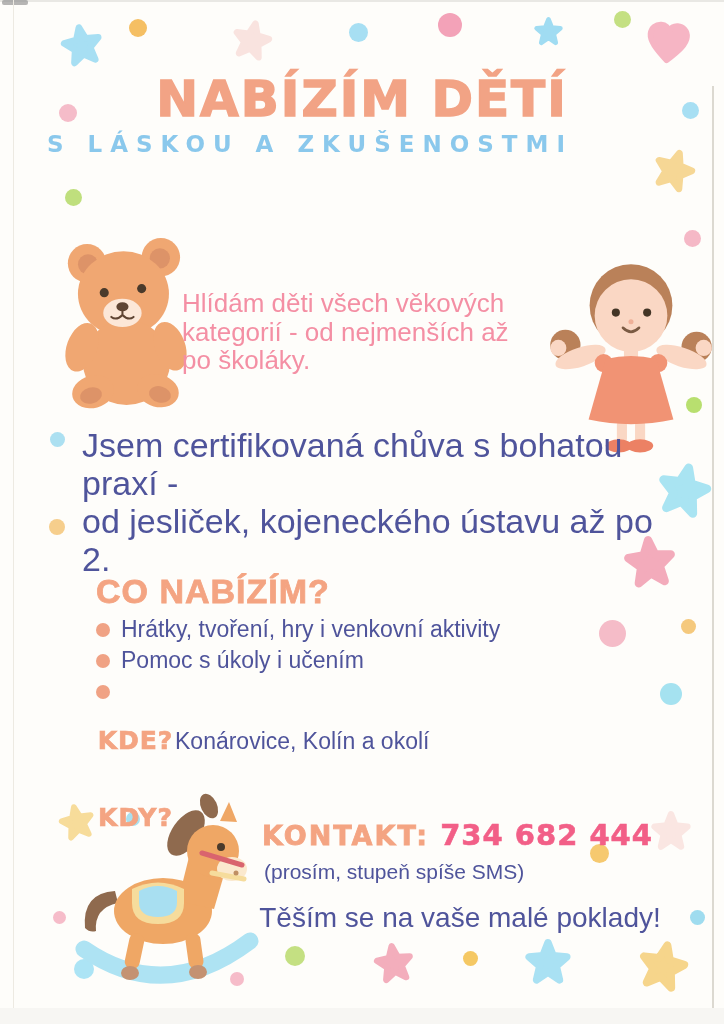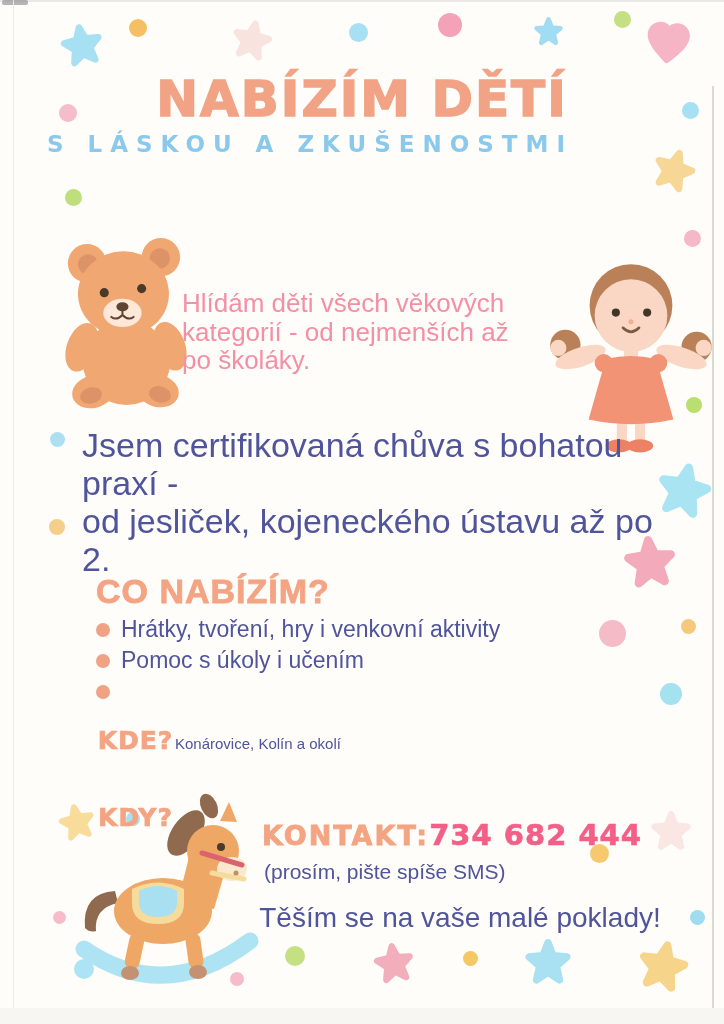--- a/index.html
+++ b/index.html
@@ -77,22 +77,22 @@
   .qa-row{position:absolute;left:96px;display:flex;align-items:baseline;text-align:center;}
   .qa-row.kde{top:726px;}
   .qa-row.kdy{top:803px;}
   .qa-label{
     font-family:"DejaVu Sans",sans-serif;
     font-size:25px;font-weight:800;letter-spacing:1px;
     color:var(--heading_orange,#F4A482);
     -webkit-text-stroke:.7px var(--heading_orange,#F4A482);
     flex:0 0 79px;
   }
-  .qa-value{font-size:15px;color:var(--navy,#4F549B);white-space:nowrap;}
-  .contact-row{position:absolute;left:262px;top:818px;display:flex;align-items:baseline;}
+  .qa-value{font-size:23px;color:var(--navy,#4F549B);white-space:nowrap;}
+  .contact-row{position:absolute;left:262px;top:818px;display:flex;align-items:baseline;gap:11px;}
   .contact-label{
     font-family:"DejaVu Sans",sans-serif;
     font-size:27px;font-weight:800;letter-spacing:2px;
     color:var(--heading_orange,#F4A482);
     -webkit-text-stroke:.8px var(--heading_orange,#F4A482);
   }
   .contact-phone{
     font-family:"DejaVu Sans",sans-serif;
     font-size:29px;font-weight:800;letter-spacing:1px;
     color:var(--phone_pink,#F25F87);
@@ -305,17 +305,17 @@
     <circle cx="151" cy="54" r="4" fill="#4A3A2B"></circle>
     <circle cx="166" cy="80" r="2.5" fill="#C08F63"></circle>
     <path d="M62 96 Q88 83 114 96 L114 110 Q114 131 88 131 Q62 131 62 110 Z" fill="#F6DC9C"></path>
     <path d="M69 98 Q88 88 107 98 L107 109 Q107 124 88 124 Q69 124 69 109 Z" fill="#A8DFF1"></path>
   </svg>
 
   <div class="contact-row">
     <span class="contact-label">KONTAKT:</span>
     <span class="contact-phone">734 682 444</span>
   </div>
-  <div class="contact-note">(prosím, pište spíše SMS)</div>
+  <div class="contact-note">(prosím, stupeň spíše SMS)</div>
 
   <div class="closing">Těším se na vaše malé poklady!</div>
 
 </div>
 
 </body></html>

